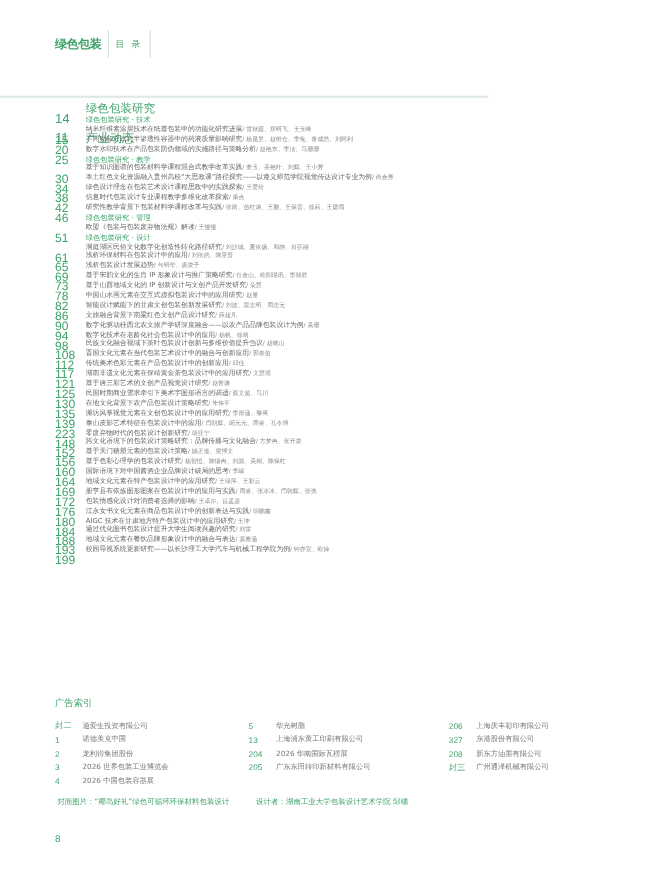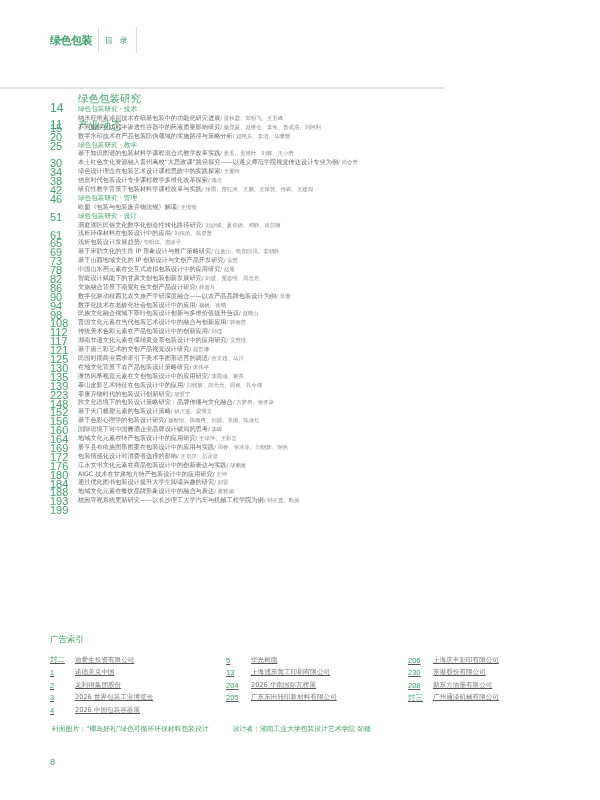--- a/index.html
+++ b/index.html
@@ -23,21 +23,21 @@
     .toc-line .n { width: 28px; font-family: "Liberation Sans", sans-serif; font-size: 11px; color: #3fa36b; line-height: 8.9px; margin-top: 20px; }
     .toc-line .t { font-size: 6.2px; color: #666; line-height: 8.9px; }
     .toc-line .a { font-size: 5.4px; color: #888; line-height: 8.9px; }
     .toc-line .sub-label { font-size: 6.6px; color: #3fa36b; line-height: 8.9px; }
     .toc-line.head { height: 13px; }
     .toc-line.head .t-head { font-size: 10.5px; color: #3fa36b; }
     .toc-line.head .n { font-size: 12px; }
 
     .ad-title { position: absolute; left: 50px; top: 634px; font-size: 8.5px; color: #3fa36b; }
     .ads { position: absolute; top: 654px; }
-    .ad-col { position: absolute; text-decoration: underline; }
+    .ad-col { position: absolute; }
     .ad-row { display: flex; align-items: center; height: 12.5px; white-space: nowrap; }
     .ad-row .an { width: 25px; font-family: "Liberation Sans", sans-serif; font-size: 7.5px; color: #3fa36b; }
     .ad-row .aname { font-size: 6.6px; color: #777; }
 
     .cover-credit { position: absolute; left: 52px; top: 724px; font-size: 6.8px; color: #3fa36b; white-space: nowrap; }
     .cover-credit span + span { margin-left: 22px; }
     .page-num { position: absolute; left: 50px; top: 757px; font-family: "Liberation Sans", sans-serif; font-size: 9px; color: #3fa36b; }
   </style>
 </head>
 <body>
@@ -321,21 +321,21 @@
         <span class="an">205</span>
         <span class="aname">广东东田转印新材料有限公司</span>
       </div>
     </div>
   <div class="ad-col" id="ad-col3" style="left:408px;">
       <div class="ad-row">
         <span class="an">206</span>
         <span class="aname">上海庆丰彩印有限公司</span>
       </div>
       <div class="ad-row">
-        <span class="an">230</span>
+        <span class="an">327</span>
         <span class="aname">东港股份有限公司</span>
       </div>
       <div class="ad-row">
         <span class="an">208</span>
         <span class="aname">新东方油墨有限公司</span>
       </div>
       <div class="ad-row">
         <span class="an">封三</span>
         <span class="aname">广州通泽机械有限公司</span>
       </div>

